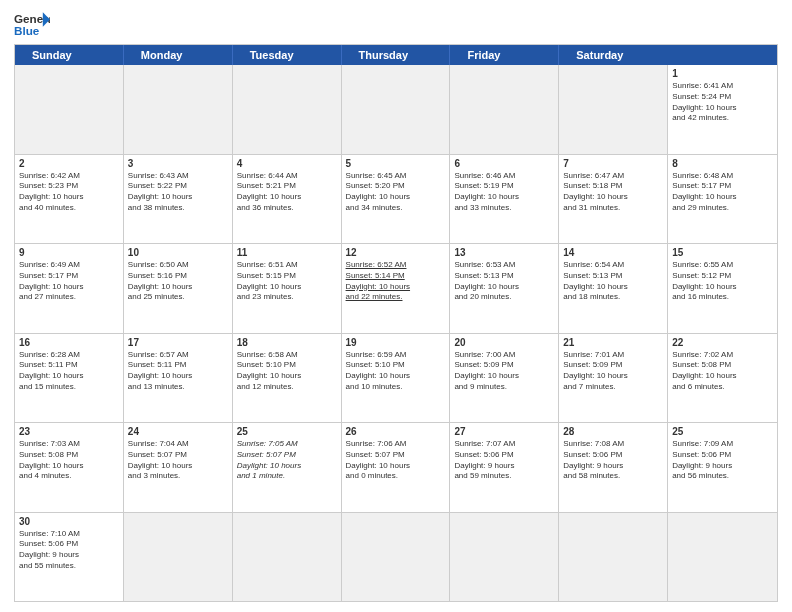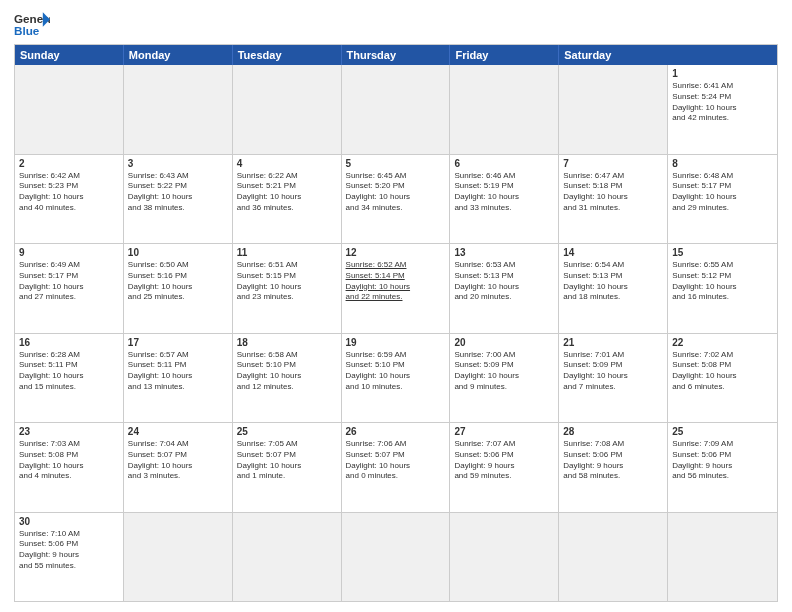--- a/index.html
+++ b/index.html
@@ -52,21 +52,21 @@
     }
     .cal-header-row {
       display: grid;
       grid-template-columns: repeat(7, 1fr);
       background: #2255a4;
     }
     .cal-header-cell {
       color: #fff;
       font-size: 11px;
       font-weight: bold;
-      padding: 4px 5px;
+      padding: 4px 17px;
       text-align: left;
       border-right: 1px solid #3a6bc0;
     }
     .cal-header-cell:last-child { border-right: none; }
     .cal-body {
       display: flex;
       flex-direction: column;
       flex: 1;
     }
     .cal-row {
@@ -153,21 +153,21 @@
           </div>
           <div class="cal-cell">
             <span class="day-num">3</span>
             <div class="cell-info" style="white-space: pre-line;">Sunrise: 6:43 AM
 Sunset: 5:22 PM
 Daylight: 10 hours
 and 38 minutes.</div>
           </div>
           <div class="cal-cell">
             <span class="day-num">4</span>
-            <div class="cell-info" style="white-space: pre-line;">Sunrise: 6:22 AM
+            <div class="cell-info" style="white-space: pre-line;">Sunrise: 6:44 AM
 Sunset: 5:21 PM
 Daylight: 10 hours
 and 36 minutes.</div>
           </div>
           <div class="cal-cell">
             <span class="day-num">5</span>
             <div class="cell-info" style="white-space: pre-line;">Sunrise: 6:45 AM
 Sunset: 5:20 PM
 Daylight: 10 hours
 and 34 minutes.</div>
@@ -306,21 +306,21 @@
           </div>
           <div class="cal-cell">
             <span class="day-num">24</span>
             <div class="cell-info" style="white-space: pre-line;">Sunrise: 7:04 AM
 Sunset: 5:07 PM
 Daylight: 10 hours
 and 3 minutes.</div>
           </div>
           <div class="cal-cell">
             <span class="day-num">25</span>
-            <div class="cell-info" style="white-space: pre-line;">Sunrise: 7:05 AM
+            <div class="cell-info" style="white-space: pre-line; font-style: italic;">Sunrise: 7:05 AM
 Sunset: 5:07 PM
 Daylight: 10 hours
 and 1 minute.</div>
           </div>
           <div class="cal-cell">
             <span class="day-num">26</span>
             <div class="cell-info" style="white-space: pre-line;">Sunrise: 7:06 AM
 Sunset: 5:07 PM
 Daylight: 10 hours
 and 0 minutes.</div>

